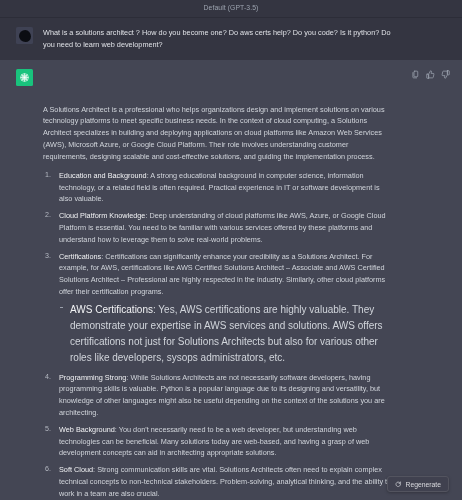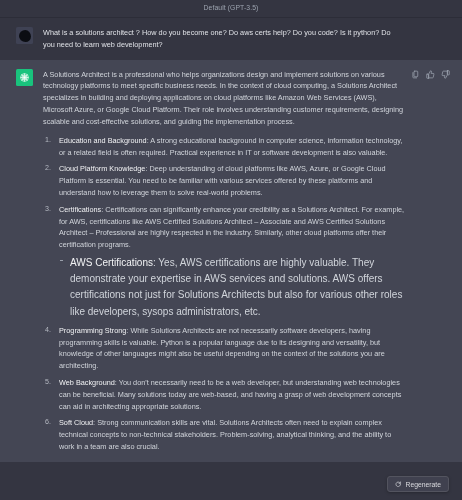--- a/index.html
+++ b/index.html
@@ -36,21 +36,21 @@
 
   
   .chat {
     height: 482px;
     overflow: hidden;
     position: relative;
   }
 
   .msg {
     display: flex;
-    padding: 9px 0 9px 0;
+    padding: 9px 12px 9px 0;
     position: relative;
     justify-content: flex-end;
   }
   .msg-user   { background: #343541; }
   .msg-assistant { background: #444654; }
 
   .msg-inner {
     display: flex;
     width: 100%;
     padding: 0 12px 0 16px;
@@ -87,20 +87,21 @@
   }
 
   .msg-user .body-col { padding-right: 46px; }
   .msg-assistant .body-col { padding-right: 44px; }
 
   p.para {
     color: #d1d5db;
     margin-bottom: 7px;
     font-size: 7.3px;
     line-height: 1.62;
+    margin-top: 35px;
   }
   p.para:last-child { margin-bottom: 0; }
 
   .user-text {
     color: #dfe1e6;
     font-size: 7.3px;
     line-height: 1.62;
   }
 
   h3.section-title {

